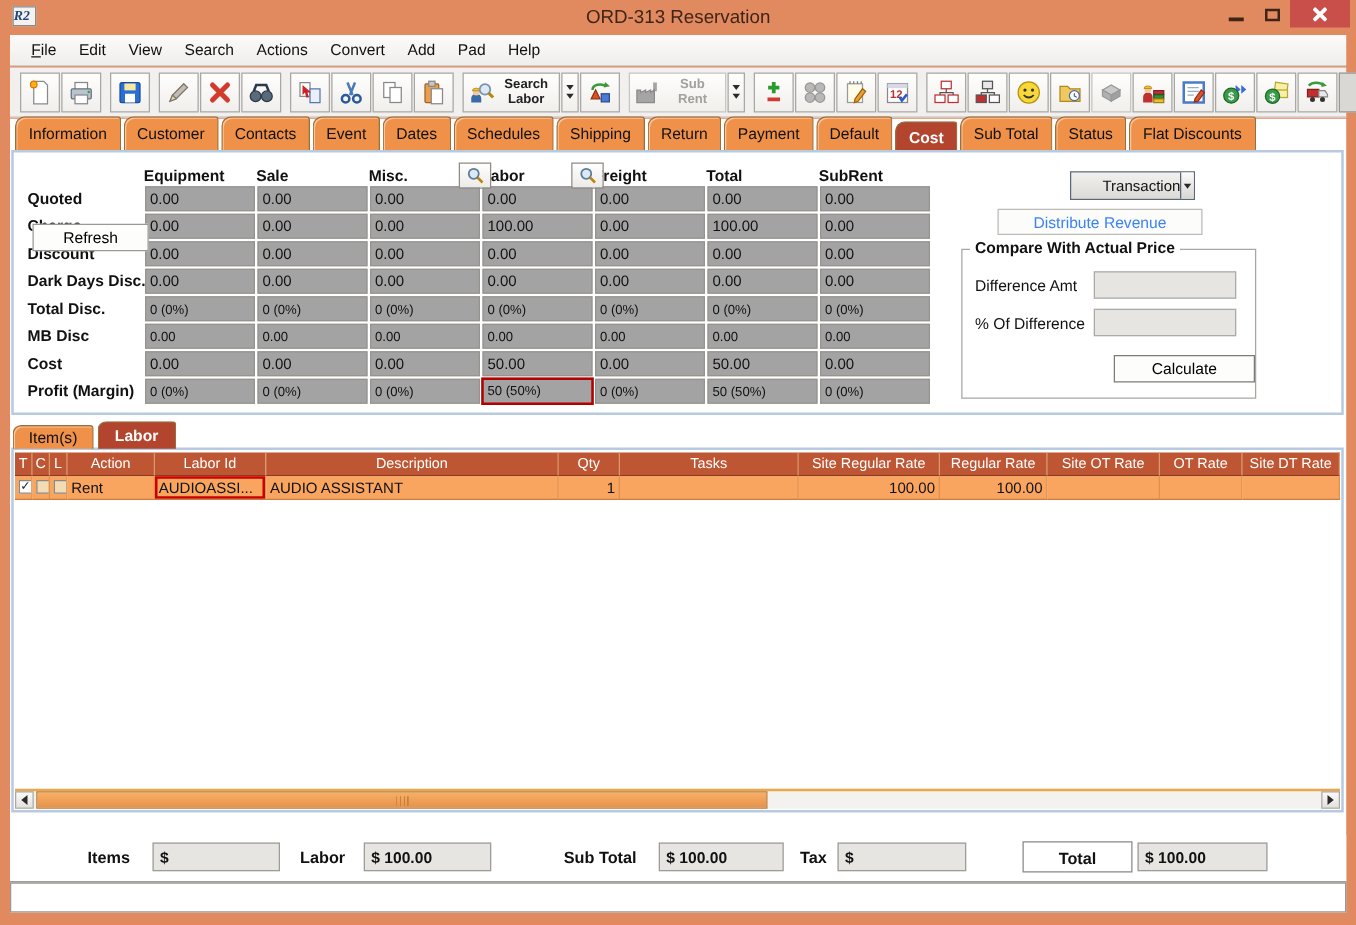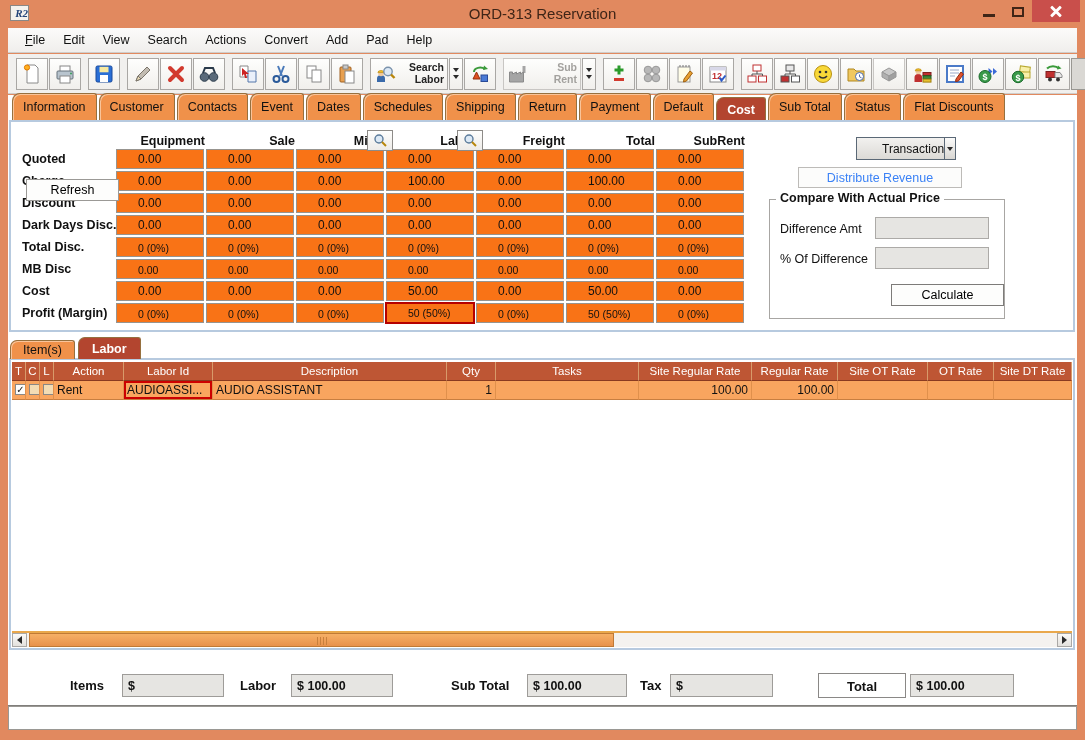--- a/index.html
+++ b/index.html
@@ -3,21 +3,21 @@
 <meta charset="utf-8">
 <style>
   html,body{margin:0;padding:0;background:#555;}
   *{box-sizing:border-box;}
   .window{position:relative;width:1085px;height:740px;background:#E1895F;overflow:hidden;
     font-family:"Liberation Sans","DejaVu Sans",sans-serif;color:#111;}
   
   .titlebar{position:absolute;left:0;top:0;right:0;height:28px;}
   .app-icon{position:absolute;left:10px;top:5px;width:19px;height:16px;background:#F4F2EE;border:1px solid #8A8886;
     font-family:"Liberation Serif","DejaVu Serif",serif;font-style:italic;font-weight:bold;font-size:11px;color:#23457A;
-    text-align:right;line-height:14px;}
+    text-align:left;line-height:14px;}
   .title{position:absolute;left:0;right:0;top:5px;text-align:center;font-size:15px;color:#3F2517;}
   .win-btn{position:absolute;top:0;display:flex;align-items:center;justify-content:center;}
   .btn-min{right:82px;width:28px;height:24px;}
   .btn-max{right:54px;width:27px;height:24px;}
   .btn-close{right:5px;width:48px;height:22px;background:#C94F4B;}
   .min-glyph{width:12px;height:3px;background:#3F2517;margin-top:6px;}
   .max-glyph{width:12px;height:10px;border:2px solid #3F2517;background:transparent;}
   .x-wrap{position:relative;width:14px;height:14px;}
   .x-wrap i{position:absolute;left:0;top:6px;width:14px;height:3px;background:#fff;border-radius:1px;}
   .x-wrap i:first-child{transform:rotate(45deg);}
@@ -27,21 +27,21 @@
     border-bottom:1px solid #CFCDCA;display:flex;align-items:center;padding-left:8px;font-size:12.5px;}
   .menu-item{display:block;padding:4px 9px;}
   .menu-item:first-child::first-letter{text-decoration:underline;}
   
   .toolbar{position:absolute;left:8px;top:54px;right:8px;height:40px;background:#F1F0EE;border-bottom:1px solid #CFCDCA;
     display:flex;align-items:center;padding:0 8px;}
   .tbtn{height:32px;min-width:32px;background:linear-gradient(#FEFEFD,#F1EFEC);border:1px solid #A9A7A4;
     display:flex;align-items:center;justify-content:center;margin-right:1px;flex:none;}
   .tbtn svg{width:22px;height:22px;display:block;}
   .tbtn.wide{padding:0 3px;gap:2px;}
-  .tlabel{font-size:10.5px;font-weight:bold;line-height:1.1;text-align:right;width:46px;white-space:normal;color:#222;}
+  .tlabel{font-size:10.5px;font-weight:bold;line-height:1.1;text-align:center;width:46px;white-space:normal;color:#222;}
   .tbtn.disabled{border-color:#C8C6C3;}
   .tbtn.disabled .tlabel{color:#A3A19E;}
   .tdrop{min-width:14px;width:14px;display:flex;flex-direction:column;align-items:center;justify-content:center;gap:3px;}
   .tri-down{width:0;height:0;border-left:3.5px solid transparent;border-right:3.5px solid transparent;border-top:4px solid #2A2A2A;}
   .tri-left{width:0;height:0;border-top:4px solid transparent;border-bottom:4px solid transparent;border-right:5px solid #2A2A2A;margin:auto;}
   .tri-right{width:0;height:0;border-top:4px solid transparent;border-bottom:4px solid transparent;border-left:5px solid #2A2A2A;margin:auto;}
   .tgap{width:6px;flex:none;}
   .spacer{flex:1;}
   .lightning-btn{width:40px;height:32px;background:#DAD8D4;border:1px solid #999792;flex:none;
     display:flex;align-items:center;justify-content:center;}
@@ -52,25 +52,25 @@
   .tab{background:#F0914A;border:1px solid #96703F;border-bottom:none;border-radius:8px 3px 0 0;
     padding:6px 10px;font-size:12.5px;margin-right:2px;white-space:nowrap;box-shadow:inset 1px 1px 0 #F9C49A;}
   .tab.active{background:#B3452F;color:#fff;font-weight:bold;padding:5px 10px 3px;box-shadow:none;}
   
   .cost-panel{position:absolute;top:120px;left:9px;width:1066px;height:212px;background:#fff;
     border:2px solid #B7CADF;z-index:2;}
   .refresh-btn{position:absolute;left:9px;top:8px;width:93px;height:22px;background:#FDFDFC;border:1px solid #9B9996;
     font-size:12.5px;font-family:inherit;margin-top:45px;}
   .cost-grid{position:absolute;left:6px;top:4px;display:grid;grid-template-columns:98px repeat(7,90px);grid-auto-rows:22px;}
   .cost-grid .gh-corner{grid-row:1;height:26px;}
-  .ghead{grid-row:1;height:26px;font-weight:bold;font-size:12.5px;text-align:right;padding-top:8px;position:relative;}
+  .ghead{grid-row:1;height:26px;font-weight:bold;font-size:12.5px;text-align:left;padding-top:8px;position:relative;}
   .mag-btn{position:absolute;right:-8px;top:4px;width:26px;height:21px;background:linear-gradient(#FEFEFD,#EDEBE8);
     border:1px solid #8D8B88;z-index:4;display:flex;align-items:center;justify-content:center;padding:0;}
   .glabel{font-weight:bold;font-size:12.5px;padding:4px 2px 0 5px;white-space:nowrap;}
-  .gcell{height:20px;margin:1px;background:#f97316;border:1px solid #97948F;font-size:12px;padding:2px 21px;white-space:nowrap;}
+  .gcell{height:20px;margin:1px;background:#a3a3a3;border:1px solid #97948F;font-size:12px;padding:2px 3px;white-space:nowrap;}
   .gcell.sm{font-size:10.5px;padding-top:4px;}
   .gcell.hl{border:2px solid #B50000;margin:0;height:22px;padding-top:3px;}
   .currency-label{position:absolute;left:787px;top:21px;font-size:12.5px;margin-top:28px;}
   .combo{position:absolute;left:845px;top:15px;width:100px;height:23px;border:1px solid #5A6876;background:linear-gradient(#F2F1EF,#DCDAD6);
     display:flex;align-items:center;padding-left:20px;}
   .combo .val{flex:1;font-size:12px;padding-left:5px;}
   .combo-btn{width:19px;height:100%;border-left:1px solid #5A6876;background:linear-gradient(#FBFBFA,#D8D6D2);
     display:flex;align-items:center;justify-content:center;}
   .distribute-btn{position:absolute;left:787px;top:45px;width:164px;height:21px;background:#FCFCFB;border:1px solid #BDBBB8;
     color:#3b82f6;font-size:12.5px;font-family:inherit;}

